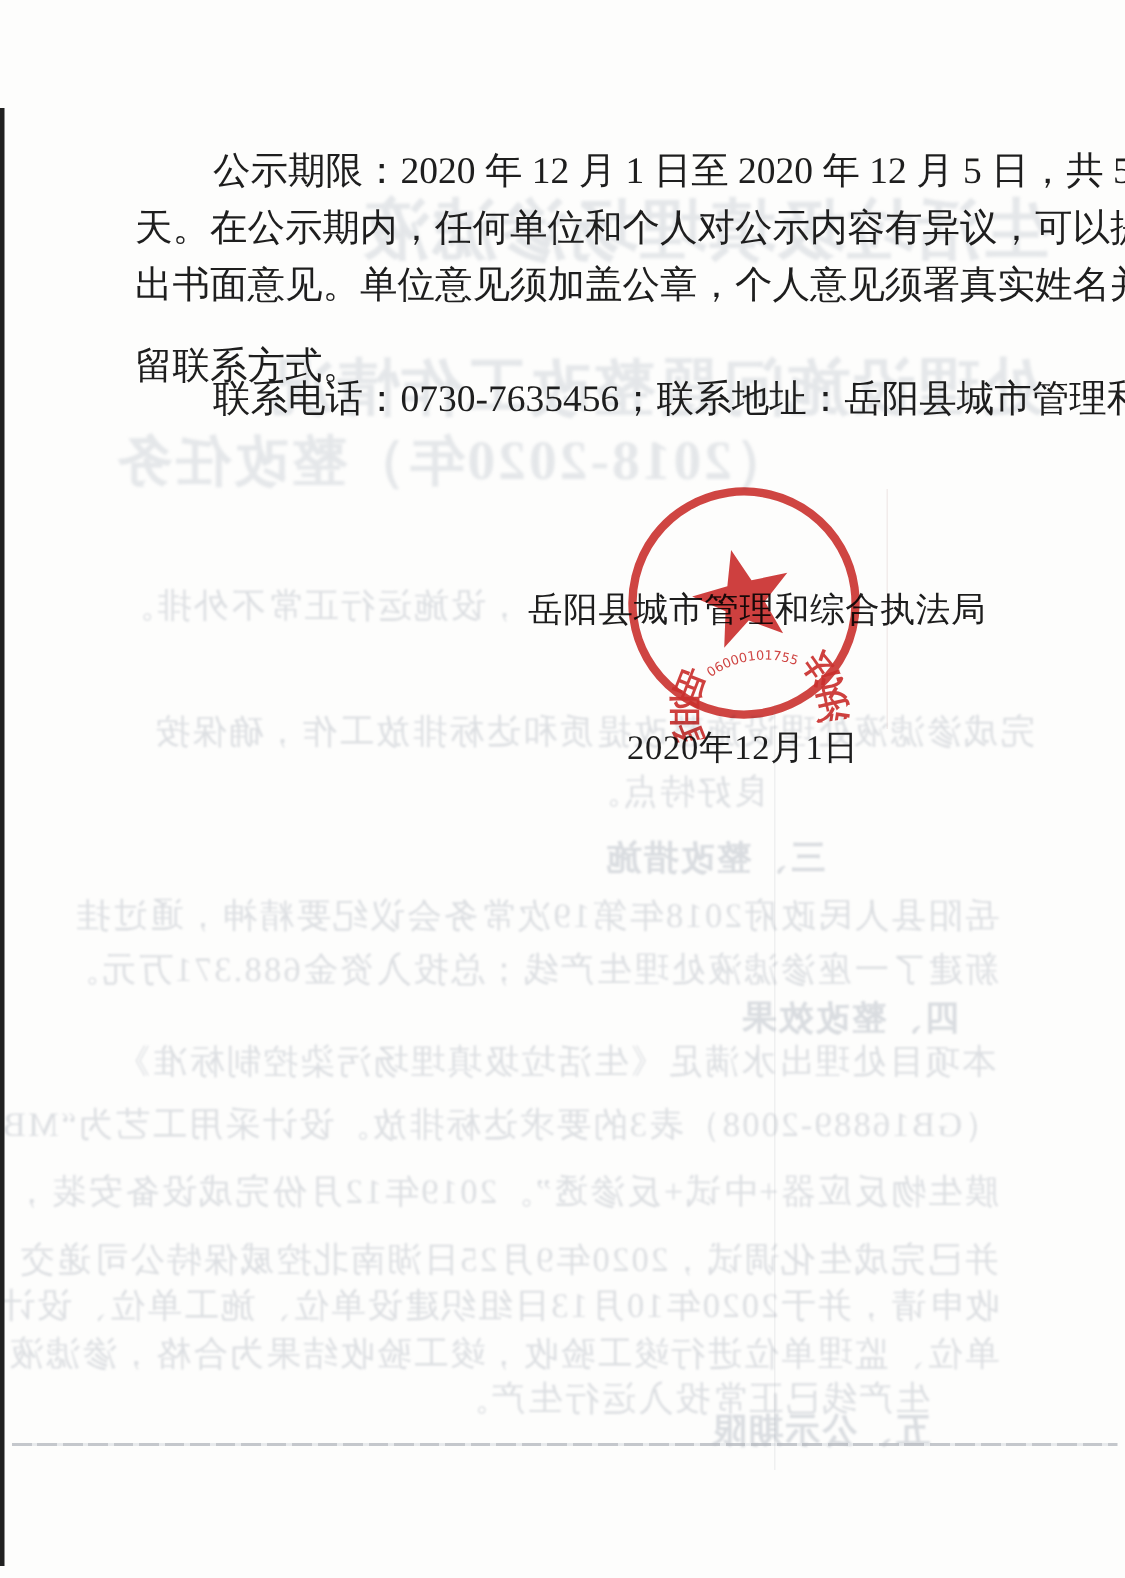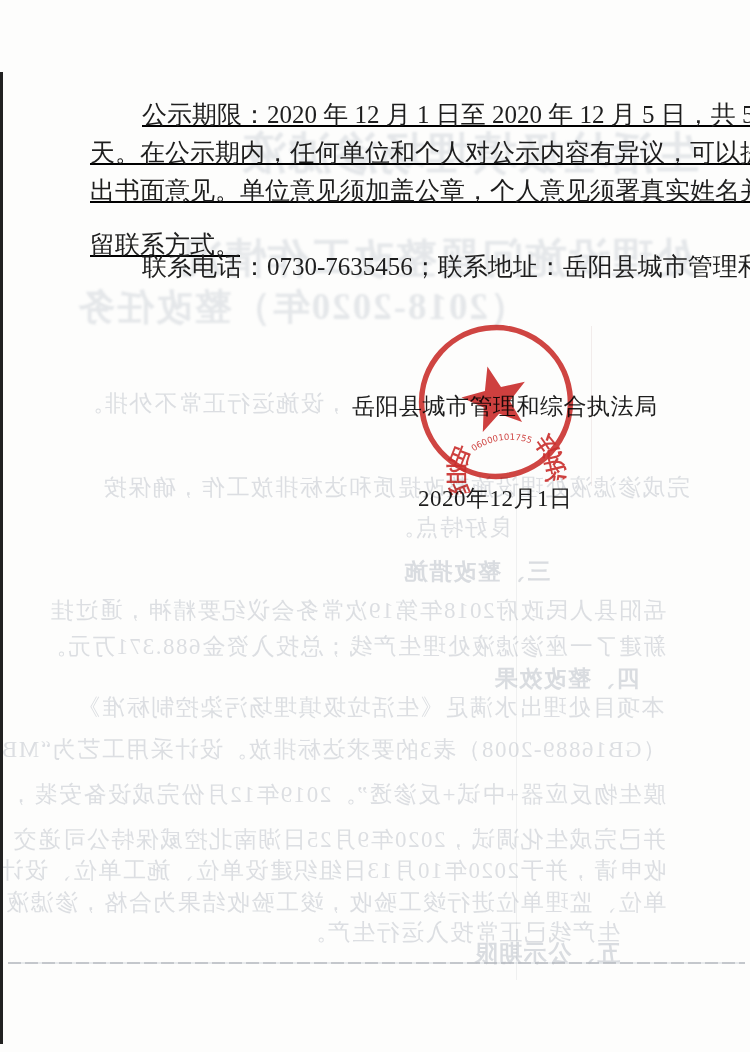--- a/index.html
+++ b/index.html
@@ -59,21 +59,21 @@
   <div class="gl" style="left:108px;top:692px;width:556px;">本项目处理出水满足《生活垃圾填埋场污染控制标准》</div>
   <div class="gl" style="left:66px;top:734px;width:600px;">（GB16889-2008）表3的要求达标排放。设计采用工艺为“MBR</div>
   <div class="gl" style="left:66px;top:779px;width:600px;">膜生物反应器+中试+反渗透”。2019年12月份完成设备安装，</div>
   <div class="gl" style="left:66px;top:824px;width:600px;">并已完成生化调试，2020年9月25日湖南北控威保特公司递交</div>
   <div class="gl" style="left:66px;top:855px;width:600px;">收申请，并于2020年10月13日组织建设单位、施工单位、设计</div>
   <div class="gl" style="left:66px;top:887px;width:600px;">单位、监理单位进行竣工验收，竣工验收结果为合格，渗滤液</div>
   <div class="gl" style="left:170px;top:917px;width:450px;">生产线已正常投入运行生产。</div>
   <div class="gl bold" style="left:500px;top:938px;width:120px;">五、公示期限</div>
 </div>
 
-<div class="para" style="top:96px;text-decoration:underline;">
+<div class="para" style="top:96px;">
   <span class="tline indent">公示期限：2020 年 12 月 1 日至 2020 年 12 月 5 日，共 5</span>
   <span class="tline">天。在公示期内，任何单位和个人对公示内容有异议，可以提</span>
   <span class="tline">出书面意见。单位意见须加盖公章，个人意见须署真实姓名并</span>
   <span class="tline last">留联系方式。</span>
 </div>
 
 <div class="para" style="top:248px;">
   <span class="tline indent">联系电话：0730-7635456；联系地址：岳阳县城市管理和</span>
 </div>
 

